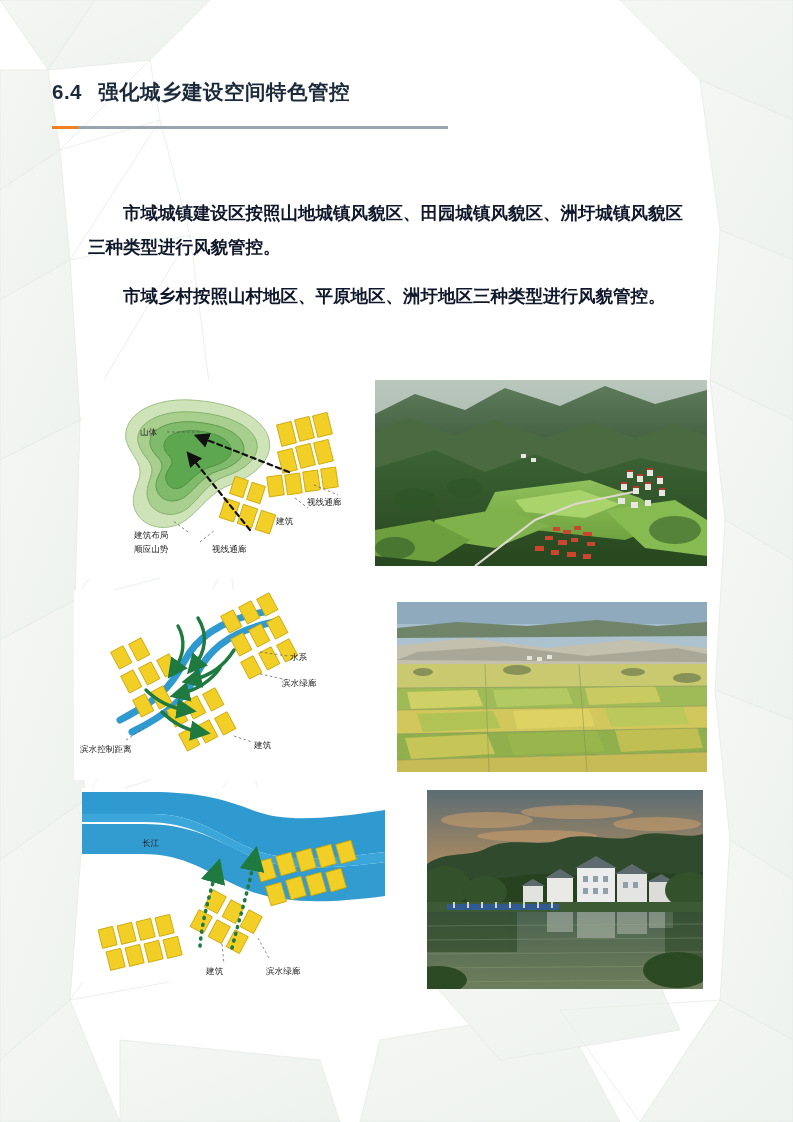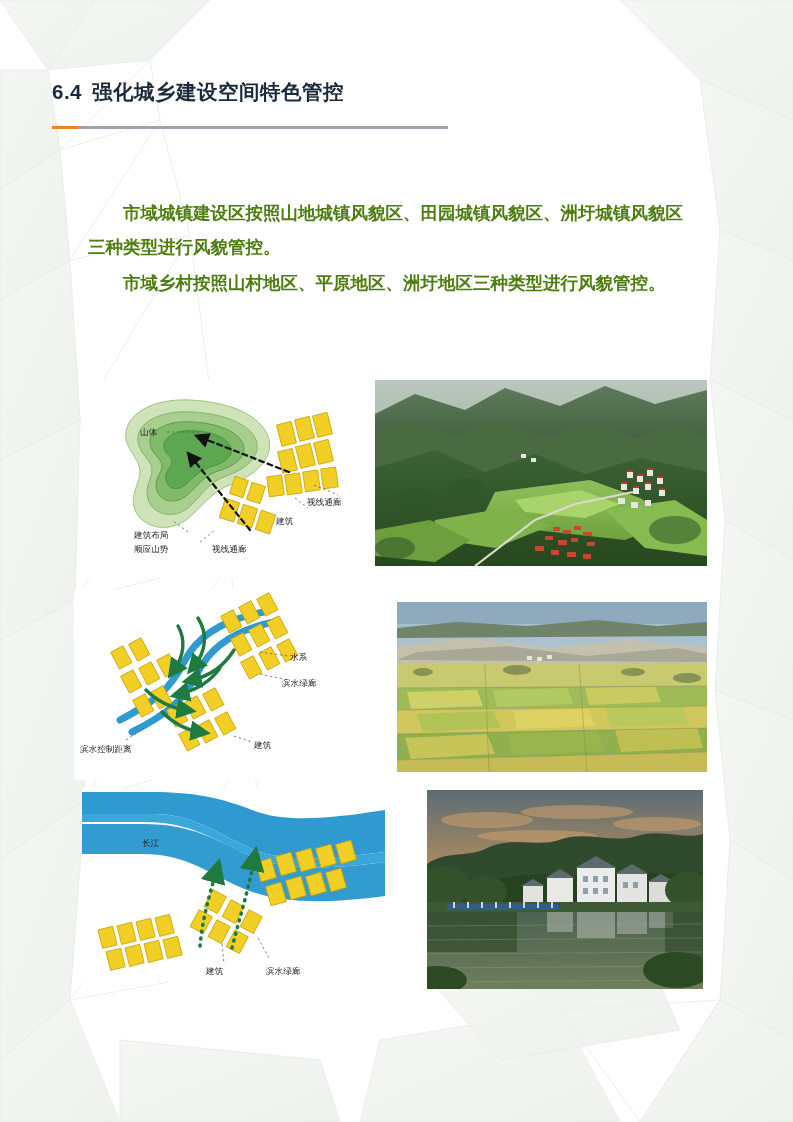--- a/index.html
+++ b/index.html
@@ -37,21 +37,21 @@
     width: 690px;
   }
   .header-title {
     font-size: 20.5px;
     font-weight: bold;
     color: #1b2a3a;
     letter-spacing: 0.5px;
     white-space: nowrap;
   }
   .header-title .num {
-    margin-right: 10px;
+    margin-right: 16px;
   }
   .rule-wrap {
     position: absolute;
     left: 52px;
     top: 126px;
     width: 396px;
     height: 3px;
     display: flex;
   }
   .rule-accent {
@@ -66,29 +66,29 @@
   }
 
   
   .body-text {
     position: absolute;
     left: 88px;
     top: 196px;
     width: 608px;
     font-size: 17.5px;
     line-height: 34px;
-    color: #4d7c0f;
+    color: #0f172a;
     font-weight: bold;
   }
   .para {
     text-indent: 2em;
     margin: 0 0 0 0;
   }
   .para + .para {
-    margin-top: 2px;
+    margin-top: 15px;
   }
 
   
   .figures {
     position: absolute;
     left: 0;
     top: 0;
   }
   .fig {
     position: absolute;

